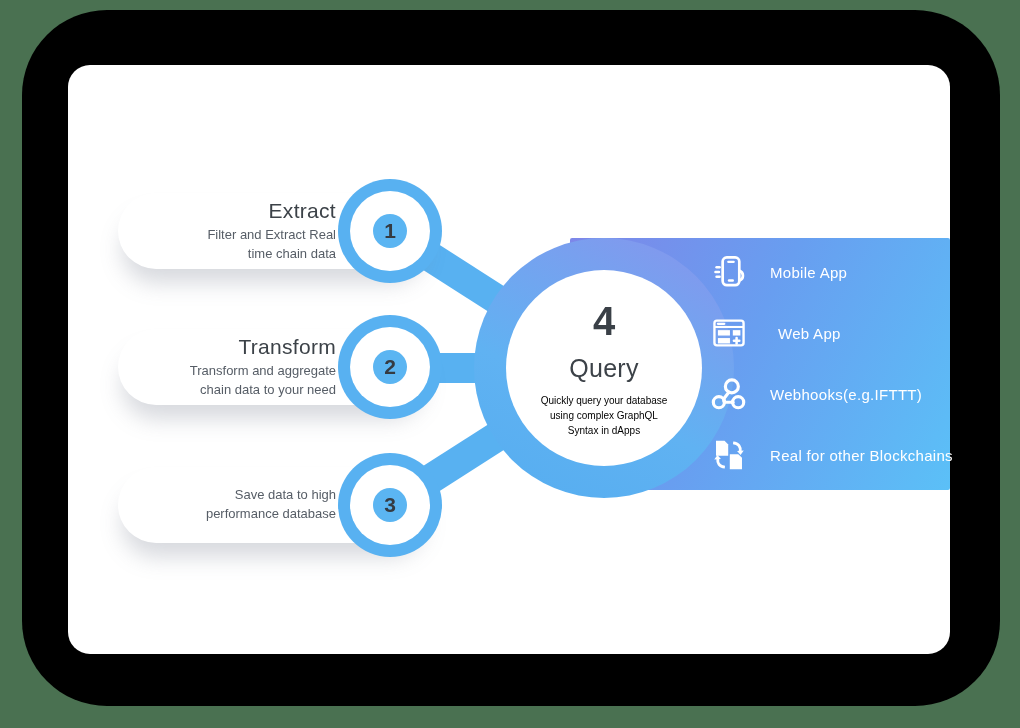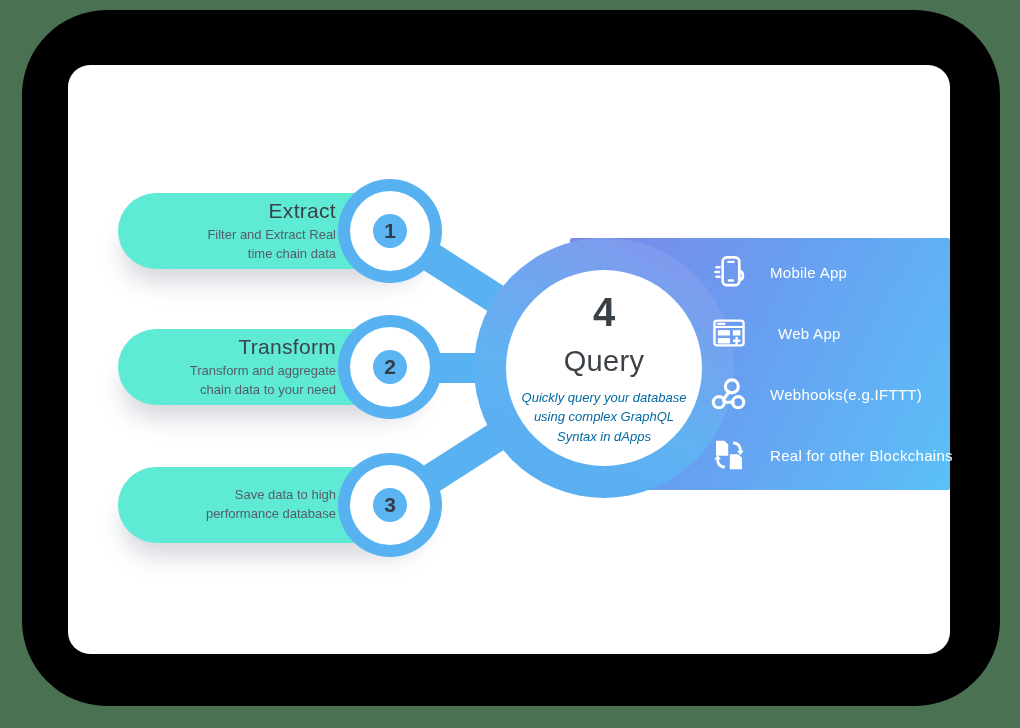--- a/index.html
+++ b/index.html
@@ -26,21 +26,21 @@
     background: #ffffff;
     border-radius: 22px;
     z-index: 1;
   }
 
   
   .pill {
     position: absolute;
     left: 118px;
     width: 310px; height: 76px;
-    background: #5eead4;
+    background: #ffffff;
     border-radius: 38px;
     box-shadow: 0 18px 22px -4px rgba(110,120,135,0.28);
     display: flex; flex-direction: column;
     justify-content: center;
     text-align: right;
     padding: 6px 92px 6px 20px;
     z-index: 4;
   }
   .pill-1 { top: 193px; }
   .pill-2 { top: 329px; }
@@ -127,22 +127,22 @@
   }
   .ring-inner {
     position: absolute; inset: 32px;
     background: #fff; border-radius: 50%;
     display: flex; flex-direction: column;
     align-items: center; justify-content: center;
     text-align: center;
     padding: 0 10px;
   }
   .center-number { font-size: 40px; font-weight: bold; color: #3a4047; margin-bottom: 10px; }
-  .center-title  { font-size: 29px; color: #3c4248; margin-bottom: 10px; letter-spacing: 0.3px; }
-  .center-desc   { font-size: 13px; color: #0369a1; line-height: 1.5; white-space: pre-line; font-style: italic; }
+  .center-title  { font-size: 25px; color: #3c4248; margin-bottom: 10px; letter-spacing: 0.3px; }
+  .center-desc   { font-size: 10px; color: #000000; line-height: 1.5; white-space: pre-line; }
 </style>
 </head>
 <body>
 
 <div class="stage">
   <div class="shadow-blob"></div>
   <div class="card"></div>
 
   <div class="arm arm-1"></div>
   <div class="arm arm-2"></div>

